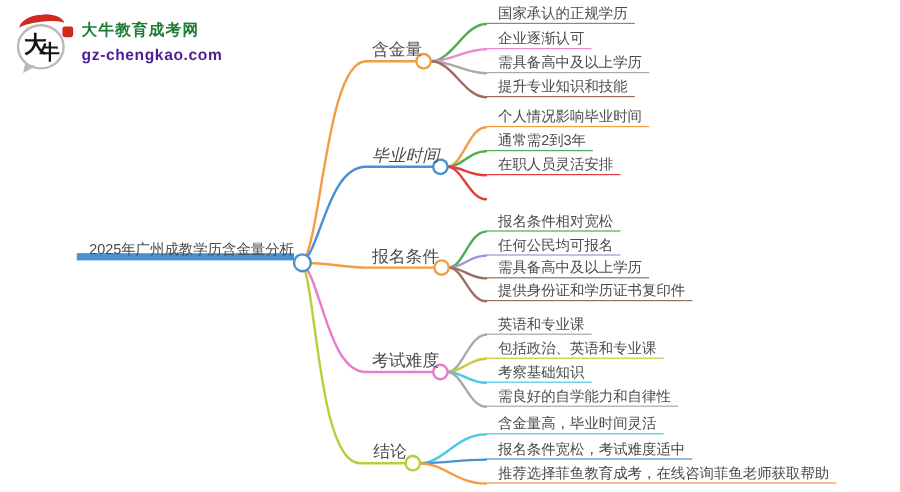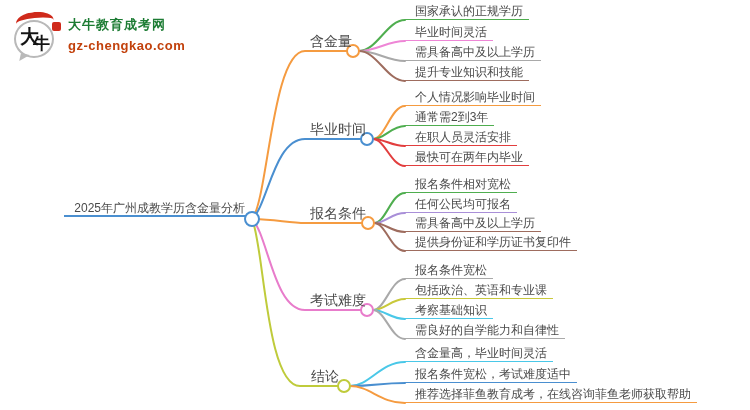--- a/index.html
+++ b/index.html
@@ -21,26 +21,26 @@
     transform:rotate(12deg);
   }
   .red-arc {
     position:absolute; left:4px; top:0px; width:38px; height:20px;
     border-radius:50%; border-top:6px solid #cf2a1b; transform:rotate(-6deg);
   }
   .seal { position:absolute; left:40px; top:10px; width:9px; height:9px; background:#cf2a1b; border-radius:2px; }
   .glyph-a { position:absolute; left:8px; top:12px; font-size:19px; font-weight:bold; color:#141414; }
   .glyph-b { position:absolute; left:21px; top:20px; font-size:17px; font-weight:bold; color:#141414; }
   .logo-title { position:absolute; left:58px; top:6px; font-size:13px; font-weight:bold; color:#1d7c34; letter-spacing:1px; white-space:nowrap; }
-  .logo-sub   { position:absolute; left:58px; top:28px; font-size:13px; font-weight:bold; color:#c2410c; letter-spacing:0.5px; white-space:nowrap; }
+  .logo-sub   { position:absolute; left:58px; top:28px; font-size:13px; font-weight:bold; color:#4c1d95; letter-spacing:0.5px; white-space:nowrap; }
   
   .central-label {
     position:absolute; left:64px; top:200px; width:181px; height:17px;
     font-size:12px; line-height:17px; color:#4a4a4a; text-align:right;
-    border-bottom:2px solid #c4b5fd; white-space:nowrap;
+    border-bottom:6px solid #c4b5fd; white-space:nowrap;
   }
   .branch-label {
     position:absolute; height:16px; font-size:14px; line-height:16px;
     color:#4a4a4a; white-space:nowrap;
   }
   .leaf {
     position:absolute; left:405px; height:17px; font-size:12px; line-height:17px;
     color:#4a4a4a; padding:0 6px 0 10px; border-bottom:1px solid #8b5cf6;
     white-space:nowrap;
   }
@@ -102,41 +102,40 @@
       <span class="glyph-a">大</span>
       <span class="glyph-b">牛</span>
     </div>
     <div class="logo-title">大牛教育成考网</div>
     <div class="logo-sub">gz-chengkao.com</div>
   </div>
 
   <div class="central-label" style="border-bottom-color: rgb(74, 143, 208);">2025年广州成教学历含金量分析</div>
 
   <div class="branch-label" style="left:310px; top:33px;">含金量</div>
-  <div class="branch-label" style="left:310px; top:121px;">毕业时间</div>
+  <div class="branch-label" style="left:310px; top:121px;font-style:italic;">毕业时间</div>
   <div class="branch-label" style="left:310px; top:205px;">报名条件</div>
   <div class="branch-label" style="left:310px; top:292px;">考试难度</div>
   <div class="branch-label" style="left:311px; top:368px;">结论</div>
 
   <div class="leaf" style="top: 3px; border-bottom-color: rgb(79, 174, 79);">国家承认的正规学历</div>
-  <div class="leaf" style="top: 24px; border-bottom-color: rgb(238, 134, 214);">毕业时间灵活</div>
+  <div class="leaf" style="top: 24px; border-bottom-color: rgb(238, 134, 214);">企业逐渐认可</div>
   <div class="leaf" style="top: 44px; border-bottom-color: rgb(169, 169, 169);">需具备高中及以上学历</div>
   <div class="leaf" style="top: 64px; border-bottom-color: rgb(158, 108, 94);">提升专业知识和技能</div>
 
   <div class="leaf" style="top: 89px; border-bottom-color: rgb(245, 155, 64);">个人情况影响毕业时间</div>
   <div class="leaf" style="top: 109px; border-bottom-color: rgb(79, 174, 79);">通常需2到3年</div>
   <div class="leaf" style="top: 129px; border-bottom-color: rgb(226, 62, 62);">在职人员灵活安排</div>
-  <div class="leaf" style="top: 149px; border-bottom-color: rgb(226, 62, 62);">最快可在两年内毕业</div>
 
   <div class="leaf" style="top: 176px; border-bottom-color: rgb(79, 174, 79);">报名条件相对宽松</div>
   <div class="leaf" style="top: 215px; border-bottom-color: rgb(158, 108, 94);">需具备高中及以上学历</div>
   <div class="leaf" style="top: 196px; border-bottom-color: rgb(169, 143, 216);">任何公民均可报名</div>
   <div class="leaf" style="top: 234px; border-bottom-color: rgb(158, 108, 94);">提供身份证和学历证书复印件</div>
 
-  <div class="leaf" style="top: 262px; border-bottom-color: rgb(169, 169, 169);">报名条件宽松</div>
+  <div class="leaf" style="top: 262px; border-bottom-color: rgb(169, 169, 169);">英语和专业课</div>
   <div class="leaf" style="top: 282px; border-bottom-color: rgb(201, 201, 59);">包括政治、英语和专业课</div>
   <div class="leaf" style="top: 302px; border-bottom-color: rgb(74, 200, 232);">考察基础知识</div>
   <div class="leaf" style="top: 322px; border-bottom-color: rgb(169, 169, 169);">需良好的自学能力和自律性</div>
 
   <div class="leaf" style="top: 345px; border-bottom-color: rgb(74, 200, 232);">含金量高，毕业时间灵活</div>
   <div class="leaf" style="top: 366px; border-bottom-color: rgb(74, 143, 208);">报名条件宽松，考试难度适中</div>
   <div class="leaf" style="top: 386px; border-bottom-color: rgb(245, 155, 64);">推荐选择菲鱼教育成考，在线咨询菲鱼老师获取帮助</div>
 
 </div>
 

